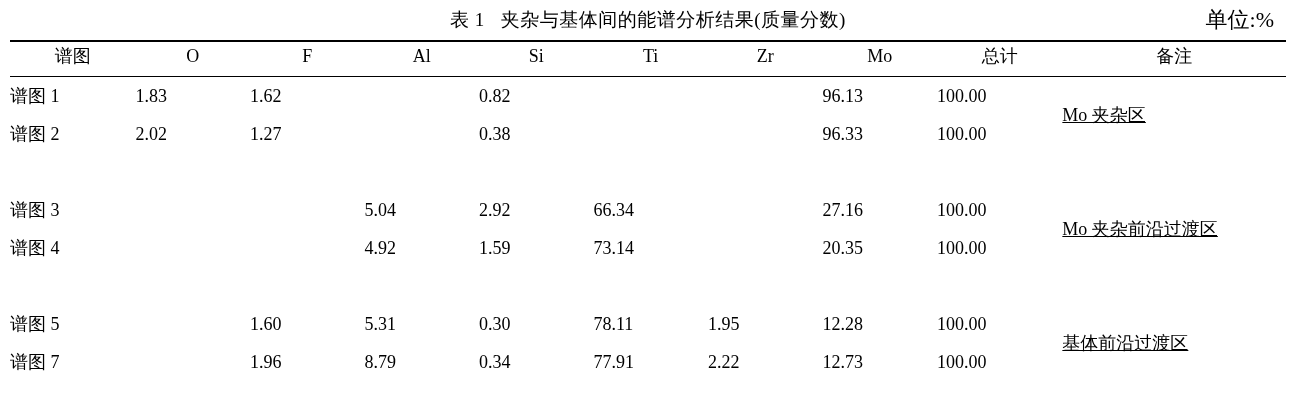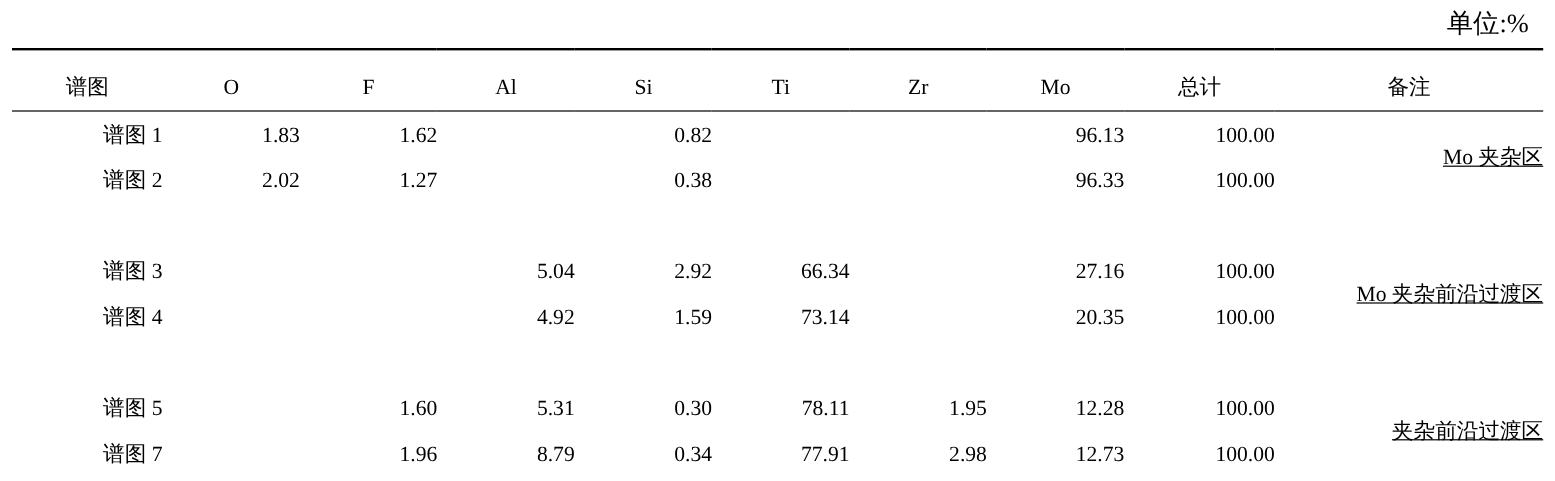--- a/index.html
+++ b/index.html
@@ -46,27 +46,27 @@
     white-space: nowrap;
   }
   table.data {
     width: 100%;
     border-collapse: collapse;
     table-layout: fixed;
     font-size: 18px;
   }
   table.data thead th {
     font-weight: normal;
-    padding: 18px 0 8px 0;
+    padding: 2px 0 8px 0;
     text-align: center;
     font-size: 18px;
   }
   table.data tbody td {
     padding: 6px 0 6px 0;
-    text-align: right;
+    text-align: left;
     font-size: 18px;
     height: 26px;
   }
   .rule-top {
     border-top: 2.2px solid #000;
   }
   .rule-mid {
     border-top: 1.2px solid #000;
   }
   
@@ -86,20 +86,23 @@
     text-decoration: underline;
   }
   .spacer-row td { height: 8px; padding: 0; }
 </style>
 </head>
 <body>
 
 <div class="page">
 
   <div class="caption-row">
+    <div class="caption">
+      <span class="tbl-no">表 1</span><span>夹杂与基体间的能谱分析结果(质量分数)</span>
+    </div>
     <div class="unit">单位:%</div>
   </div>
 
   <table class="data">
     <colgroup>
       <col class="c-label">
       <col class="c-num">
         <col class="c-num">
         <col class="c-num">
         <col class="c-num">
@@ -183,30 +186,30 @@
       <tr>
         <td class="label-cell">谱图 5</td>
         <td></td>
         <td>1.60</td>
         <td>5.31</td>
         <td>0.30</td>
         <td>78.11</td>
         <td>1.95</td>
         <td>12.28</td>
         <td>100.00</td>
-        <td class="note-cell" rowspan="2">夹杂前沿过渡区</td>
+        <td class="note-cell" rowspan="2">基体前沿过渡区</td>
       </tr>
       <tr>
         <td class="label-cell">谱图 7</td>
         <td></td>
         <td>1.96</td>
         <td>8.79</td>
         <td>0.34</td>
         <td>77.91</td>
-        <td>2.98</td>
+        <td>2.22</td>
         <td>12.73</td>
         <td>100.00</td>
       </tr>
 
       <tr class="spacer-row">
         <td colspan="10"></td>
       </tr>
 
     </tbody>
   </table>

